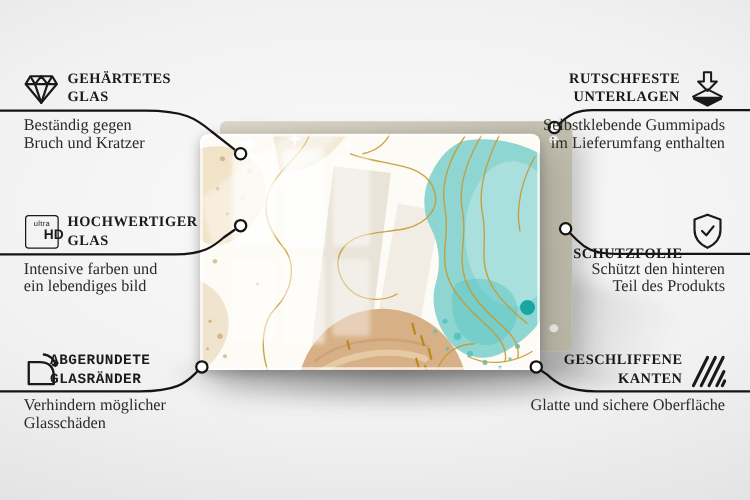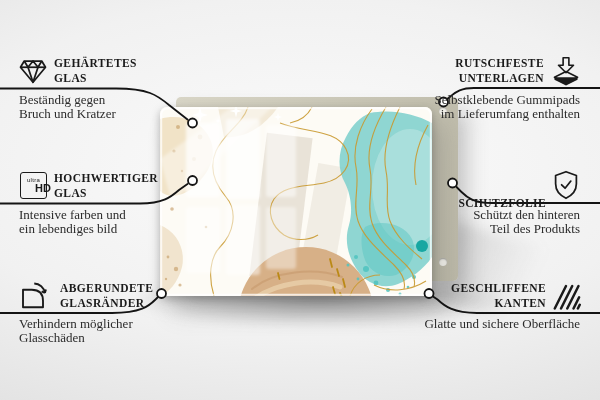--- a/index.html
+++ b/index.html
@@ -211,21 +211,21 @@
     <span>ein lebendiges bild</span>
   </div>
 
   <span class="icon" style="left:18px;top:281px;">
     <svg viewBox="0 0 24 24" fill="none" stroke="currentColor" stroke-width="1.5" stroke-linejoin="round">
       <path d="M20 21 H4 V7 H11 Q20 7 20 16 Z"></path>
       <path d="M13 2 A 9 9 0 0 1 21.5 9.5"></path>
       <path d="M21.5 9.5 l-2.6 -1.2 M21.5 9.5 l0.9 -2.7"></path>
     </svg>
   </span>
-  <div class="title" style="left:60px;top:281px;">
+  <div class="title" style="left:40px;top:281px;font-family:Liberation Mono, monospace;">
     <span>ABGERUNDETE</span>
     <span>GLASRÄNDER</span>
   </div>
   <div class="desc" style="left:19px;top:317px;">
     <span>Verhindern möglicher</span>
     <span>Glasschäden</span>
   </div>
 
   <span class="icon" style="left:551px;top:56px;">
     <svg viewBox="0 0 26 26" fill="none" stroke="currentColor" stroke-width="1.4" stroke-linejoin="round">

